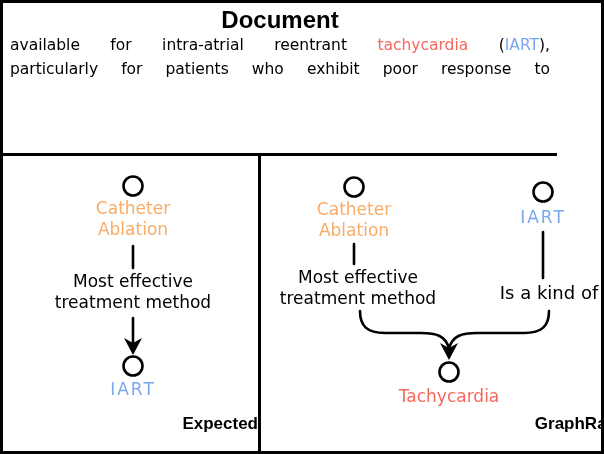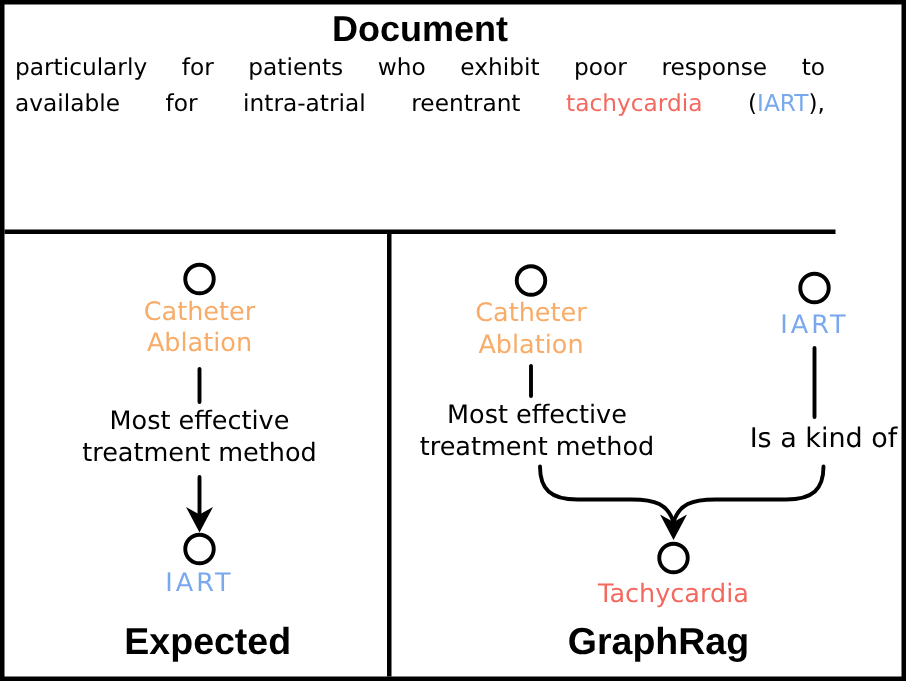--- a/index.html
+++ b/index.html
@@ -34,37 +34,37 @@
   .lbl{
     position:absolute; transform:translateX(-50%);
     text-align:center; white-space:nowrap;
     font-size:17px; line-height:21px;
   }
   .lbl-orange{color:var(--c-orange);}
   .lbl-blue{color:var(--c-blue); letter-spacing:2px;}
   .lbl-red{color:var(--c-red);}
   .edge-lbl{color:#000;}
   .panel-title{
-    position:absolute; left:0; right:0; top:258px; text-align:center;
-    font-family:"Liberation Sans", sans-serif; font-weight:bold; font-size:25px;
+    position:absolute; left:0; right:0; top:258px; text-align:right;
+    font-family:"Liberation Sans", sans-serif; font-weight:bold; font-size:17px;
   }
   .stroke{stroke:#000; stroke-width:2.6; fill:none; stroke-linecap:round;}
   .node{stroke:#000; stroke-width:2.6; fill:#fff;}
   .head{fill:#000; stroke:none;}
 </style>
 </head>
 <body>
 
 <div class="fig">
 
   <div class="doc">
     <div class="doc-title">Document</div>
     <div class="doc-body">
+      <div class="doc-line just"><span class="seg-plain">available for intra-atrial reentrant </span><span class="seg-red">tachycardia</span><span class="seg-plain"> (</span><span class="seg-blue">IART</span><span class="seg-plain">),</span></div>
       <div class="doc-line just"><span class="seg-plain">particularly for patients who exhibit poor response to</span></div>
-      <div class="doc-line just"><span class="seg-plain">available for intra-atrial reentrant </span><span class="seg-red">tachycardia</span><span class="seg-plain"> (</span><span class="seg-blue">IART</span><span class="seg-plain">),</span></div>
     </div>
   </div>
 
   <div class="panels">
 
     <div class="panel panel-left">
       <svg width="239" height="295" viewBox="0 0 239 295">
         <circle class="node" cx="114" cy="30" r="9.5"></circle>
         <line class="stroke" x1="114" y1="90" x2="114" y2="112"></line>
         <line class="stroke" x1="114" y1="162" x2="114" y2="192"></line>

